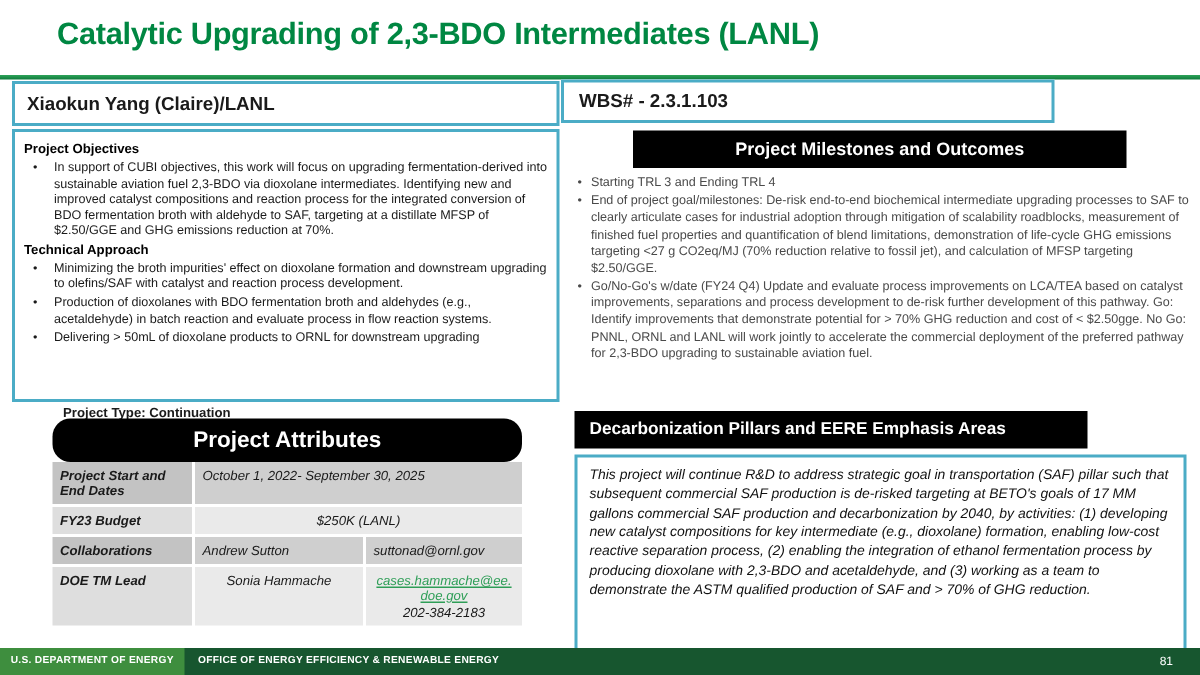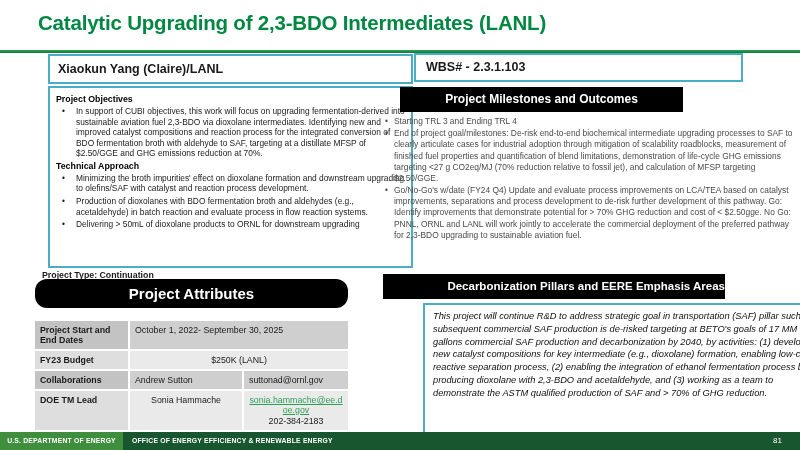--- a/index.html
+++ b/index.html
@@ -11,23 +11,23 @@
   
   .title {
     position:absolute; left:38px; top:11px; width:740px;
     font-size:20.5px; font-weight:bold; color:#008742; letter-spacing:-0.2px;
   }
   .divider {
     position:absolute; left:0; top:50px; width:800px; height:3px;
     background:linear-gradient(#2fa45a,#0e7a3c);
   }
   
-  .tealbox { border:2px solid #4BACC6; background:#fff; position:absolute;margin-left:40px; }
+  .tealbox { border:2px solid #4BACC6; background:#fff; position:absolute; }
   .blackbanner {
-    position:absolute; background:#000; color:#fff; font-weight:bold;text-align:right;
+    position:absolute; background:#000; color:#fff; font-weight:bold;
   }
   
   .pi-box { left:8px; top:54px; width:365px; height:30px;
     font-size:12.5px; font-weight:bold; color:#1a1a1a;
     line-height:26px; padding-left:8px; }
   .obj-box { left:8px; top:86px; width:365px; height:182px; padding:4px 6px 2px 4px;
     color:#1a1a1a; }
   .sec-head { font-size:8.8px; font-weight:bold; margin:2px 0 2px 2px; color:#000; }
   .bullet { display:flex; font-size:8.4px; line-height:1.26; margin-bottom:2px; }
   .bullet .marker { flex:none; width:14px; margin-left:8px; text-align:left; }
@@ -35,32 +35,32 @@
   .bullet .btext { flex:1; }
   .project-type {
     position:absolute; left:10px; top:270px; font-size:8.8px; font-weight:bold;
     color:#1a1a1a; z-index:1;padding-left:32px;
   }
   
   .attr-wrap { position:absolute; left:35px; top:279px; width:313px; z-index:2; }
   .attr-title { height:29px; background:#000; color:#fff; text-align:center;
     font-size:15px; font-weight:bold; line-height:29px;border-radius:12px; }
   .attr-grid { display:grid; grid-template-columns:93px 112px 104px;
-    gap:2px; background:#fff; margin-top:13px; }
+    gap:2px; background:#fff; margin-top:0;font-style:italic; }
   .cell { font-size:8.8px; padding:4px 5px; color:#1a1a1a; }
   .cell.lab { font-weight:bold; }
   .row-dark-l { background:#c3c3c3; } .row-dark-v { background:#cfcfcf; }
   .row-light-l { background:#dedede; } .row-light-v { background:#eaeaea;text-align:center; }
   .span2 { grid-column:2 / span 2; }
   .email-link { color:#2E9E57; text-decoration:underline; word-break:break-all; display:block; }
   .phone { color:#1a1a1a; display:block; margin-top:1px; }
   
   .wbs-box { left:374px; top:53px; width:329px; height:29px;
     font-size:12.5px; font-weight:bold; color:#1a1a1a; line-height:25px; padding-left:10px; }
-  .mile-banner { left:400px; top:87px; width:283px; height:25px;
+  .mile-banner { left:422px; top:87px; width:329px; height:25px;
     font-size:12px; text-align:center; line-height:25px; }
   .mile-list { position:absolute; left:383px; top:116px; width:412px;
     color:#4a4a4a; }
   .mile-list .bullet { font-size:8.4px; line-height:1.33; margin-bottom:1px; }
   .mile-list .bullet .marker { width:9px; margin-left:2px; }
   .decarb-banner { left:383px; top:274px; width:342px; height:25px;
     font-size:11.5px; line-height:25px; padding-left:10px; }
   .decarb-box { left:383px; top:303px; width:408px; height:133px;
     padding:5px 8px; font-style:italic; font-size:9.3px; line-height:1.38;
     color:#111; overflow:hidden; }
@@ -120,21 +120,21 @@
       <div class="cell lab row-light-l">FY23 Budget</div>
       <div class="cell row-light-v span2">$250K (LANL)</div>
 
       <div class="cell lab row-dark-l">Collaborations</div>
       <div class="cell row-dark-v">Andrew Sutton</div>
       <div class="cell row-dark-v">suttonad@ornl.gov</div>
 
       <div class="cell lab row-light-l">DOE TM Lead</div>
       <div class="cell row-light-v">Sonia Hammache</div>
       <div class="cell row-light-v">
-        <a class="email-link" href="#">sonia.hammache@ee.doe.gov</a>
+        <a class="email-link" href="#">cases.hammache@ee.doe.gov</a>
         <span class="phone">202-384-2183</span>
       </div>
     </div>
   </div>
 
   <div class="tealbox wbs-box">
     <span>WBS# - 2.3.1.103</span>
   </div>
 
   <div class="blackbanner mile-banner">Project Milestones and Outcomes</div>

